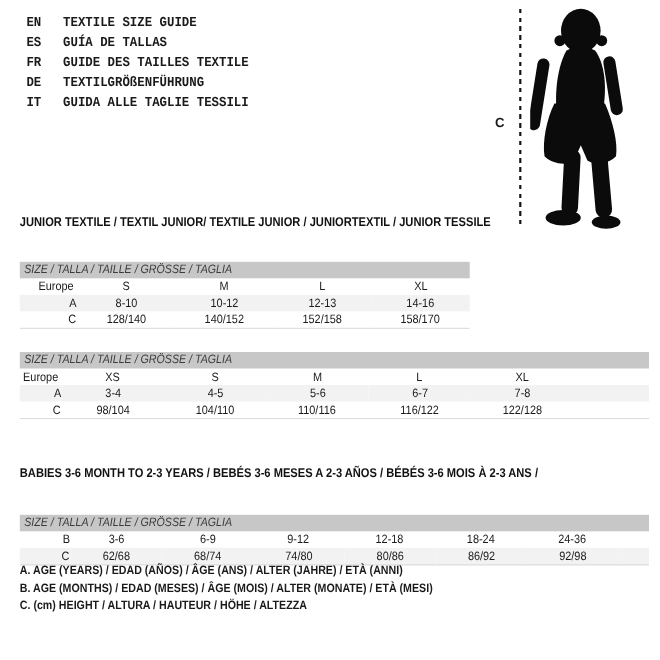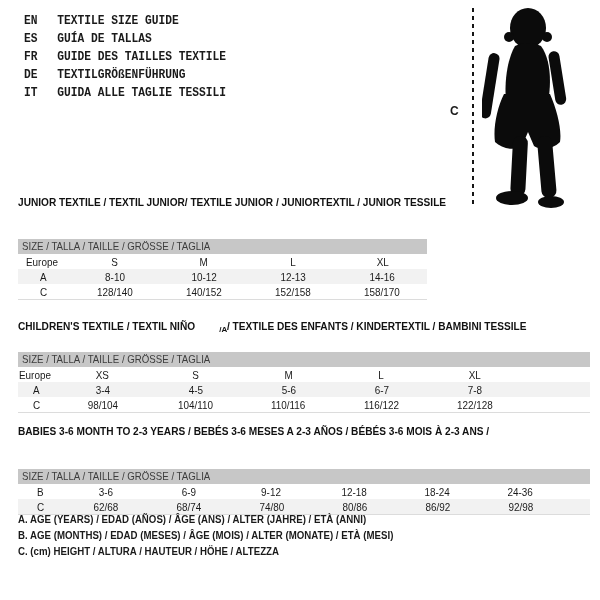--- a/index.html
+++ b/index.html
@@ -25,25 +25,25 @@
 
   
   .sec{position:absolute;left:18px;}
   .sec-title{font-weight:bold;font-size:11.5px;line-height:13px;color:#111;}
   .subsc{font-size:8px;vertical-align:-2px;font-weight:bold;}
   #sec1{top:196px;width:409px;} #sec1 .sec-title{margin-bottom:14px;}
   #sec2{top:320px;width:572px;} #sec2 .sec-title{margin-bottom:16px;}
   #sec3{top:425px;width:572px;} #sec3 .sec-title{margin-bottom:28px;}
 
   .size-bar{height:15px;line-height:15px;background:var(--bar_bg,#c7c7c7);
-            color:var(--bar_text,#3c3c3c);font-size:11px;padding-left:4px;}
+            color:var(--bar_text,#3c3c3c);font-size:11px;padding-left:4px;font-style:italic;}
   table.sizes{border-collapse:collapse;table-layout:fixed;width:100%;
               border-bottom:1px solid var(--border,#dcdcdc);}
   table.sizes td{height:15px;padding:0;font-size:11px;color:#1a1a1a;}
-  td.lab{text-align:center;padding-left:3px;}
+  td.lab{text-align:right;padding-left:3px;}
   td.val{text-align:center;}
   tr.shade{background:var(--row_shade,#f2f2f2);}
   .cx{display:inline-block;transform:scaleX(0.9);}
   td.val .cx{transform-origin:center center;}
   td.lab .cx{transform-origin:left center;}
 
   
   .legend{position:absolute;left:18px;top:511px;}
   .legend-line{height:16px;line-height:16px;font-weight:bold;font-size:11px;
                transform:scaleX(0.88);transform-origin:left center;white-space:nowrap;}
@@ -130,24 +130,20 @@
             <td class="val"><span class="cx">128/140</span></td>
             <td class="val"><span class="cx">140/152</span></td>
             <td class="val"><span class="cx">152/158</span></td>
             <td class="val"><span class="cx">158/170</span></td>
           </tr>
         </tbody>
     </table>
   </section>
 
   <section class="sec" id="sec2">
-    <div class="sec-title">
-      <span class="cond">CHILDREN'S TEXTILE / TEXTIL NIÑO</span><sub class="subsc">/A</sub><span class="cond"> / TEXTILE DES ENFANTS / KINDERTEXTIL / BAMBINI TESSILE</span>
-      <div></div>
-    </div>
     <div class="size-bar">
       <span class="cond">SIZE / TALLA / TAILLE / GRÖSSE / TAGLIA</span>
     </div>
     <table class="sizes">
       <colgroup>
           <col style="width:38px">
           <col>
           <col>
           <col>
           <col>

